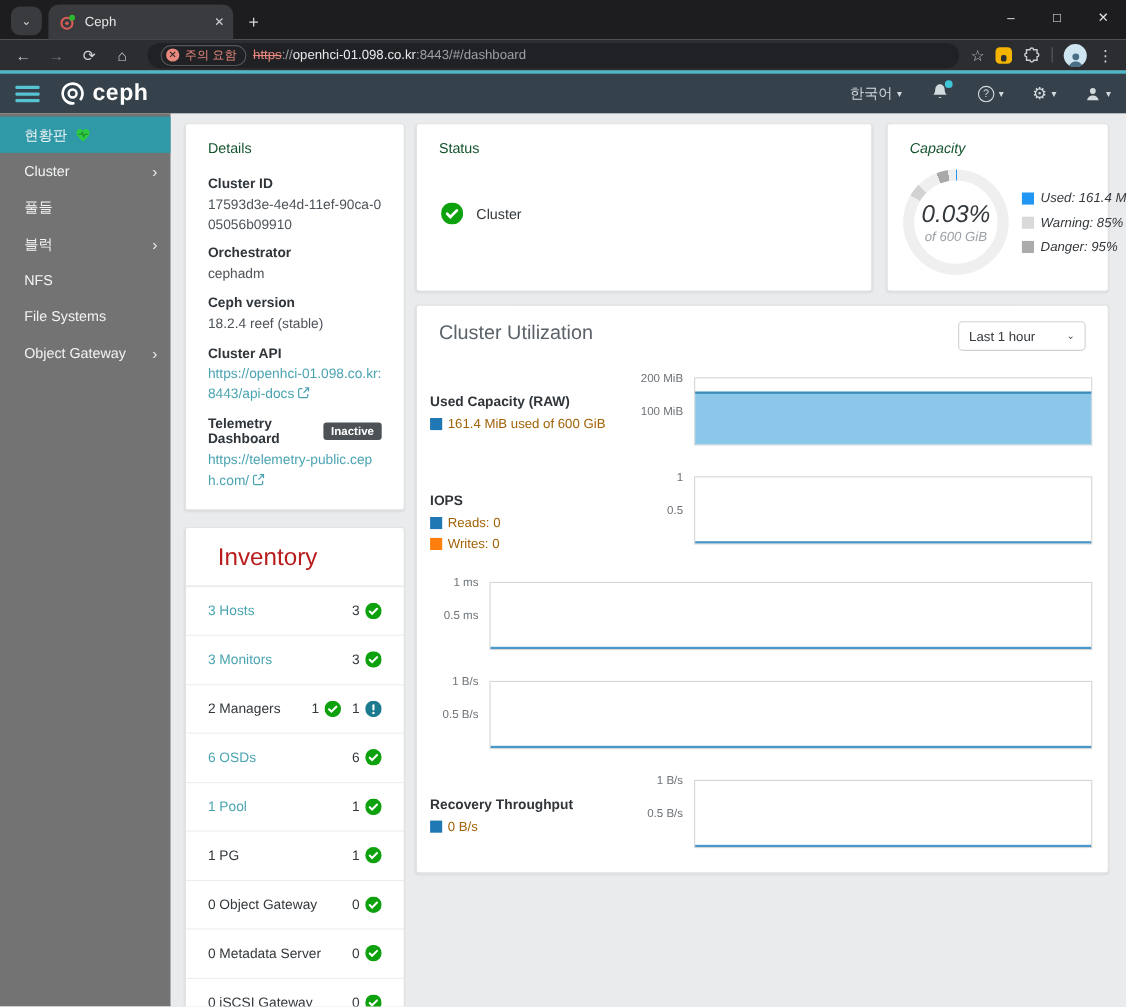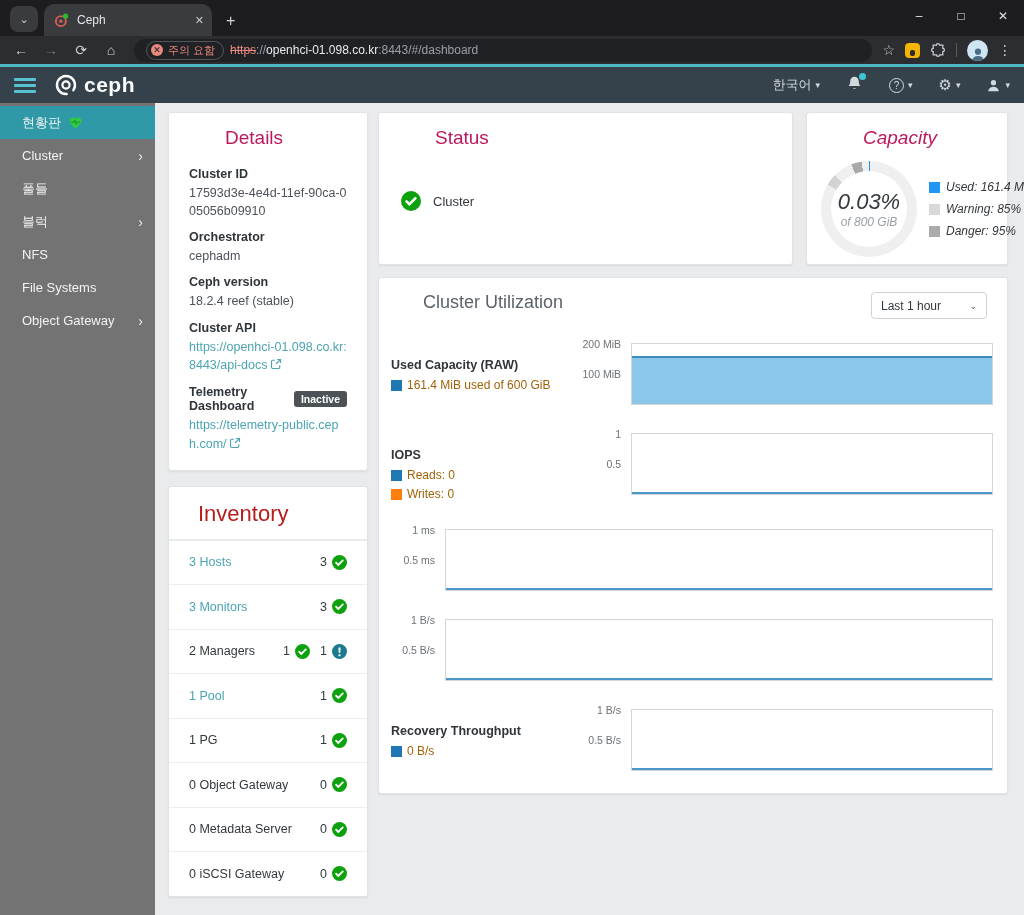--- a/index.html
+++ b/index.html
@@ -61,21 +61,21 @@
   .sidebar { width:155px; background:#737373; flex-shrink:0; padding-top:3px; }
   .side-item { height:33px; display:flex; align-items:center; padding:0 12px 0 22px; color:#f1f3f4;
                font-size:13px; gap:7px; }
   .side-item.active { background:#2f99a8; }
   .side-item .grow { flex:1; }
   .side-chevron { color:#e8eaec; font-size:14px; }
 
   .main { flex:1; padding:9px 16px 0 13px; display:grid; grid-template-columns:200px 1fr; gap:15px 10px;
           align-content:start; }
   .card { background:#fff; border:1px solid #e2e3e4; border-radius:3px; box-shadow:0 1px 2px rgba(0,0,0,.07); }
-  .card-title { font-size:19px; color:#be185d; padding:14px 20px 8px;margin-left:36px; }
+  .card-title { font-size:13px; color:#14532d; padding:14px 20px 8px; }
 
   
   .details-body { padding:0 20px 16px; font-size:12.5px; color:#4d5359; }
   .d-label { font-weight:bold; color:#30353a; margin-top:10px; margin-bottom:3px; display:flex;
              align-items:center; gap:7px; }
   .d-value { line-height:1.45; word-break:break-all; }
   .d-link { color:#4ba4b2; text-decoration:none; line-height:1.5; word-break:break-all; }
   .inactive-badge { background:#4c5256; color:#fff; font-size:10.5px; font-weight:bold; padding:2px 7px;
                     border-radius:3px; }
   .ext-ico { vertical-align:-1px; margin-left:2px; }
@@ -103,21 +103,21 @@
   .inv-head { padding:14px 29px 12px; font-size:22px; color:#b91c1c; border-bottom:1px solid #e9eaeb; }
   .inv-row { height:44.5px; display:flex; align-items:center; justify-content:space-between;
              padding:0 20px; border-top:1px solid #eceded; font-size:12.5px; color:#33383c; }
   .inv-row:first-of-type { border-top:none; }
   .inv-link { color:#4ba4b2; text-decoration:none; }
   .inv-badges { display:flex; align-items:center; gap:10px; }
   .inv-badge { display:flex; align-items:center; gap:5px; }
 
   
   .util-card { margin-top:12px; padding-bottom:6px; }
-  .util-head { display:flex; align-items:flex-start; justify-content:space-between; padding:14px 20px 0;margin-left:24px; }
+  .util-head { display:flex; align-items:flex-start; justify-content:space-between; padding:14px 20px 0; }
   .util-title { font-size:18px; color:#5b626a; }
   .range-select { display:flex; align-items:center; justify-content:space-between; width:116px; height:27px;
                   border:1px solid #cfd2d4; border-radius:4px; background:#fff; font-size:12px; color:#33383c;
                   padding:0 9px; }
   .charts { padding:24px 14px 0 12px; }
   .chart-row { display:flex; margin-bottom:28px; }
   .chart-row:last-child { margin-bottom:16px; }
   .chart-label { width:186px; padding-top:15px; }
   .cl-title { font-size:12.5px; font-weight:bold; color:#30353a; margin-bottom:6px; }
   .u-legend { display:flex; align-items:center; gap:5px; margin-top:5px; font-size:12px; color:#a16207; }
@@ -331,20 +331,30 @@
                 <span>1</span>
               <svg width="15" height="15" viewBox="0 0 16 16">
                   <circle cx="8" cy="8" r="8" fill="#1b7a8e"></circle>
                   <rect x="7" y="3.5" width="2" height="6" rx="1" fill="#fff"></rect>
                   <circle cx="8" cy="12" r="1.2" fill="#fff"></circle>
                 </svg>
               </span>
           </span>
         </div>
         <div class="inv-row">
+          <a class="inv-link" href="#">6 OSDs</a>
+          <span class="inv-badge">
+              <span>6</span>
+            <svg width="15" height="15" viewBox="0 0 16 16">
+                <circle cx="8" cy="8" r="8" fill="#0da10d"></circle>
+                <path d="M4.4 8.3l2.3 2.3 4.8-4.8" stroke="#fff" stroke-width="2" fill="none" stroke-linecap="round"></path>
+              </svg>
+            </span>
+        </div>
+        <div class="inv-row">
           <a class="inv-link" href="#">1 Pool</a>
           <span class="inv-badge">
               <span>1</span>
             <svg width="15" height="15" viewBox="0 0 16 16">
                 <circle cx="8" cy="8" r="8" fill="#0da10d"></circle>
                 <path d="M4.4 8.3l2.3 2.3 4.8-4.8" stroke="#fff" stroke-width="2" fill="none" stroke-linecap="round"></path>
               </svg>
             </span>
         </div>
         <div class="inv-row">
@@ -403,21 +413,21 @@
             <span>Cluster</span>
           </div>
         </div>
 
         <div class="card capacity-card" style="width:202px; flex-shrink:0;">
           <div class="card-title">Capacity</div>
           <div class="cap-body">
             <div class="donut">
               <div class="donut-center">
                 <span class="donut-pct">0.03%</span>
-                <span class="donut-sub">of 800 GiB</span>
+                <span class="donut-sub">of 600 GiB</span>
               </div>
             </div>
             <div class="cap-legend">
               <span class="legend-item">
                   <span class="sq" style="background:#2196f3"></span>
                   <span>Used: 161.4 MiB</span>
                 </span>
               <span class="legend-item">
                   <span class="sq" style="background:#d9d9d9"></span>
                   <span>Warning: 85%</span>

